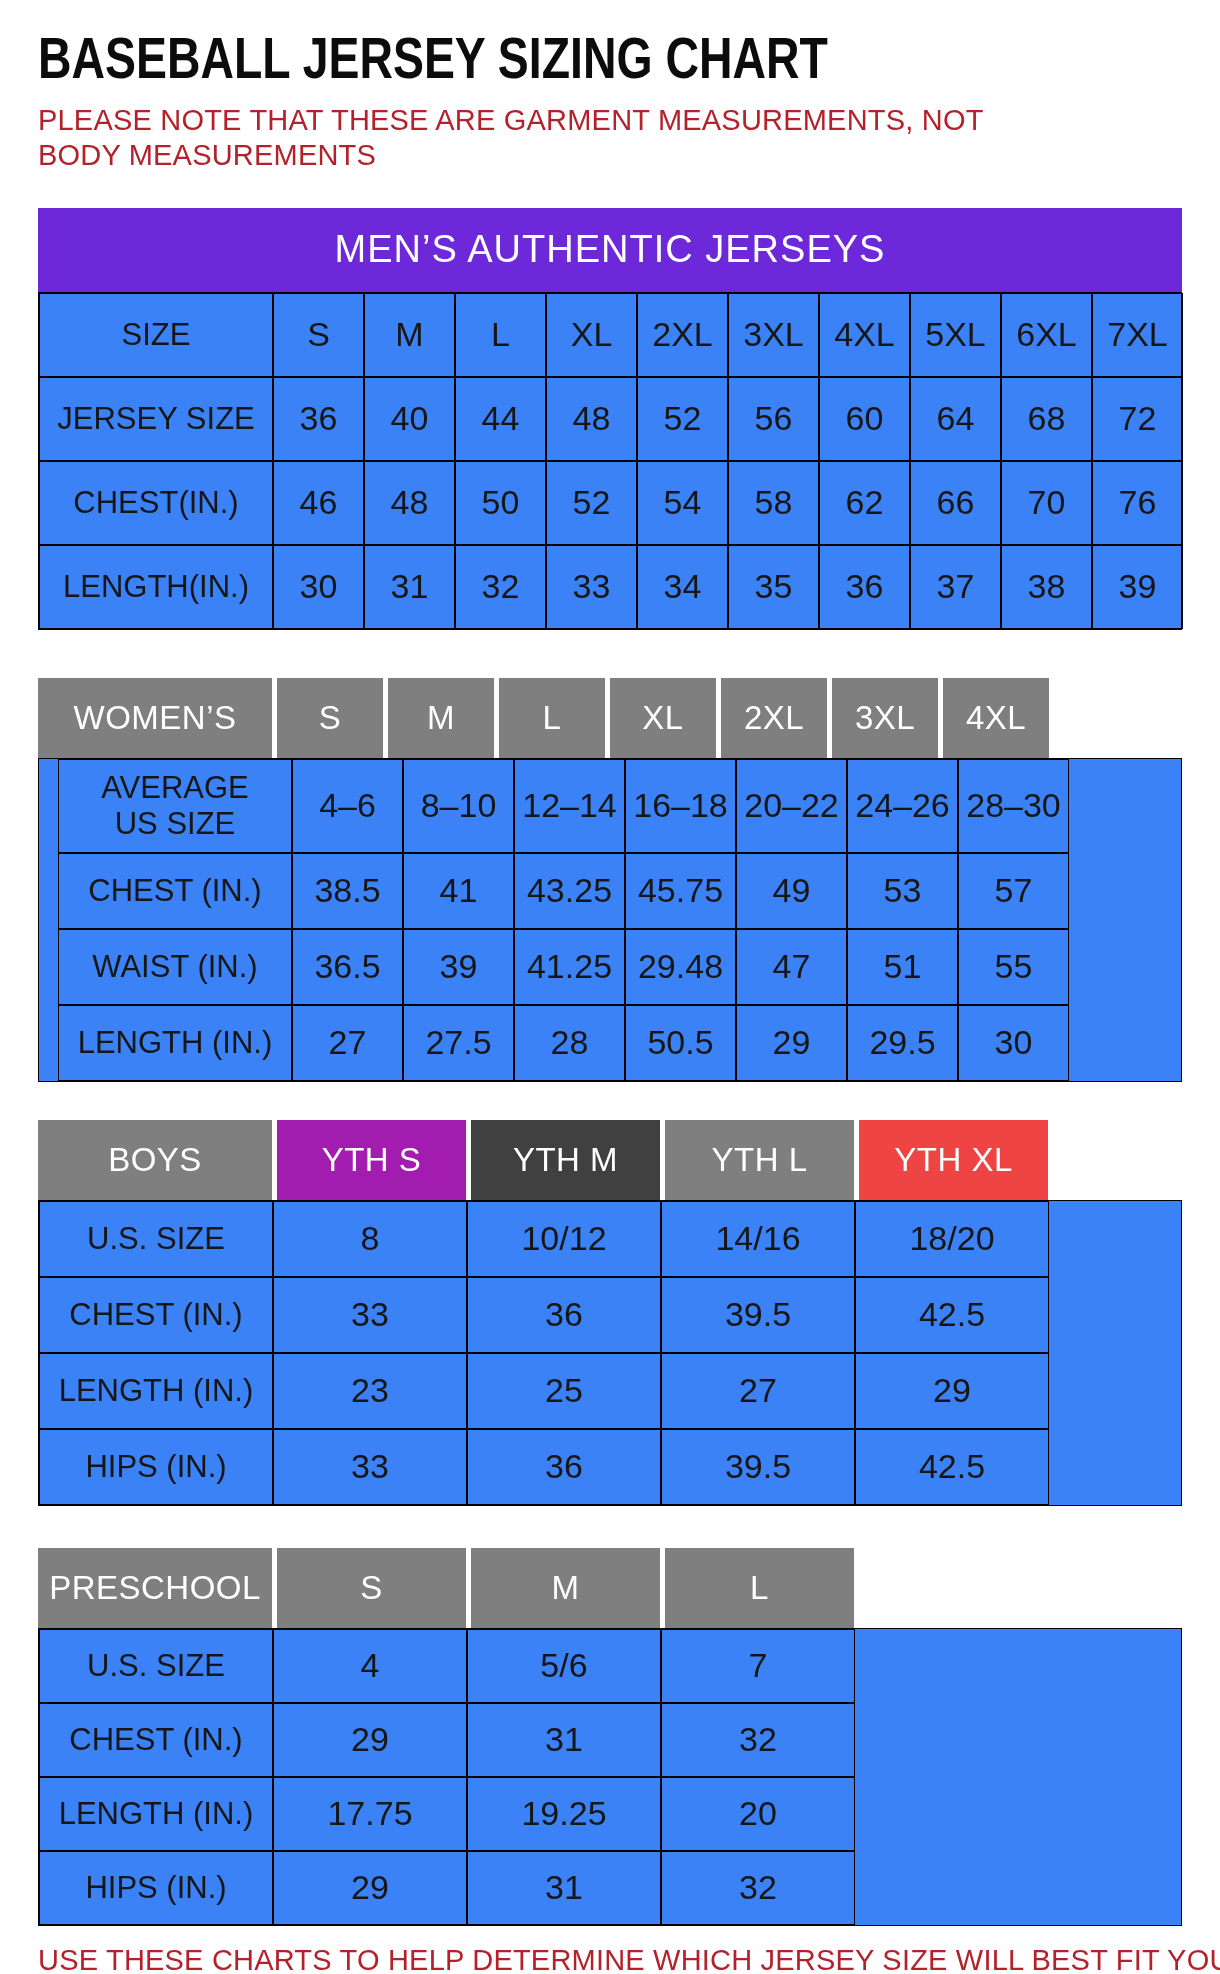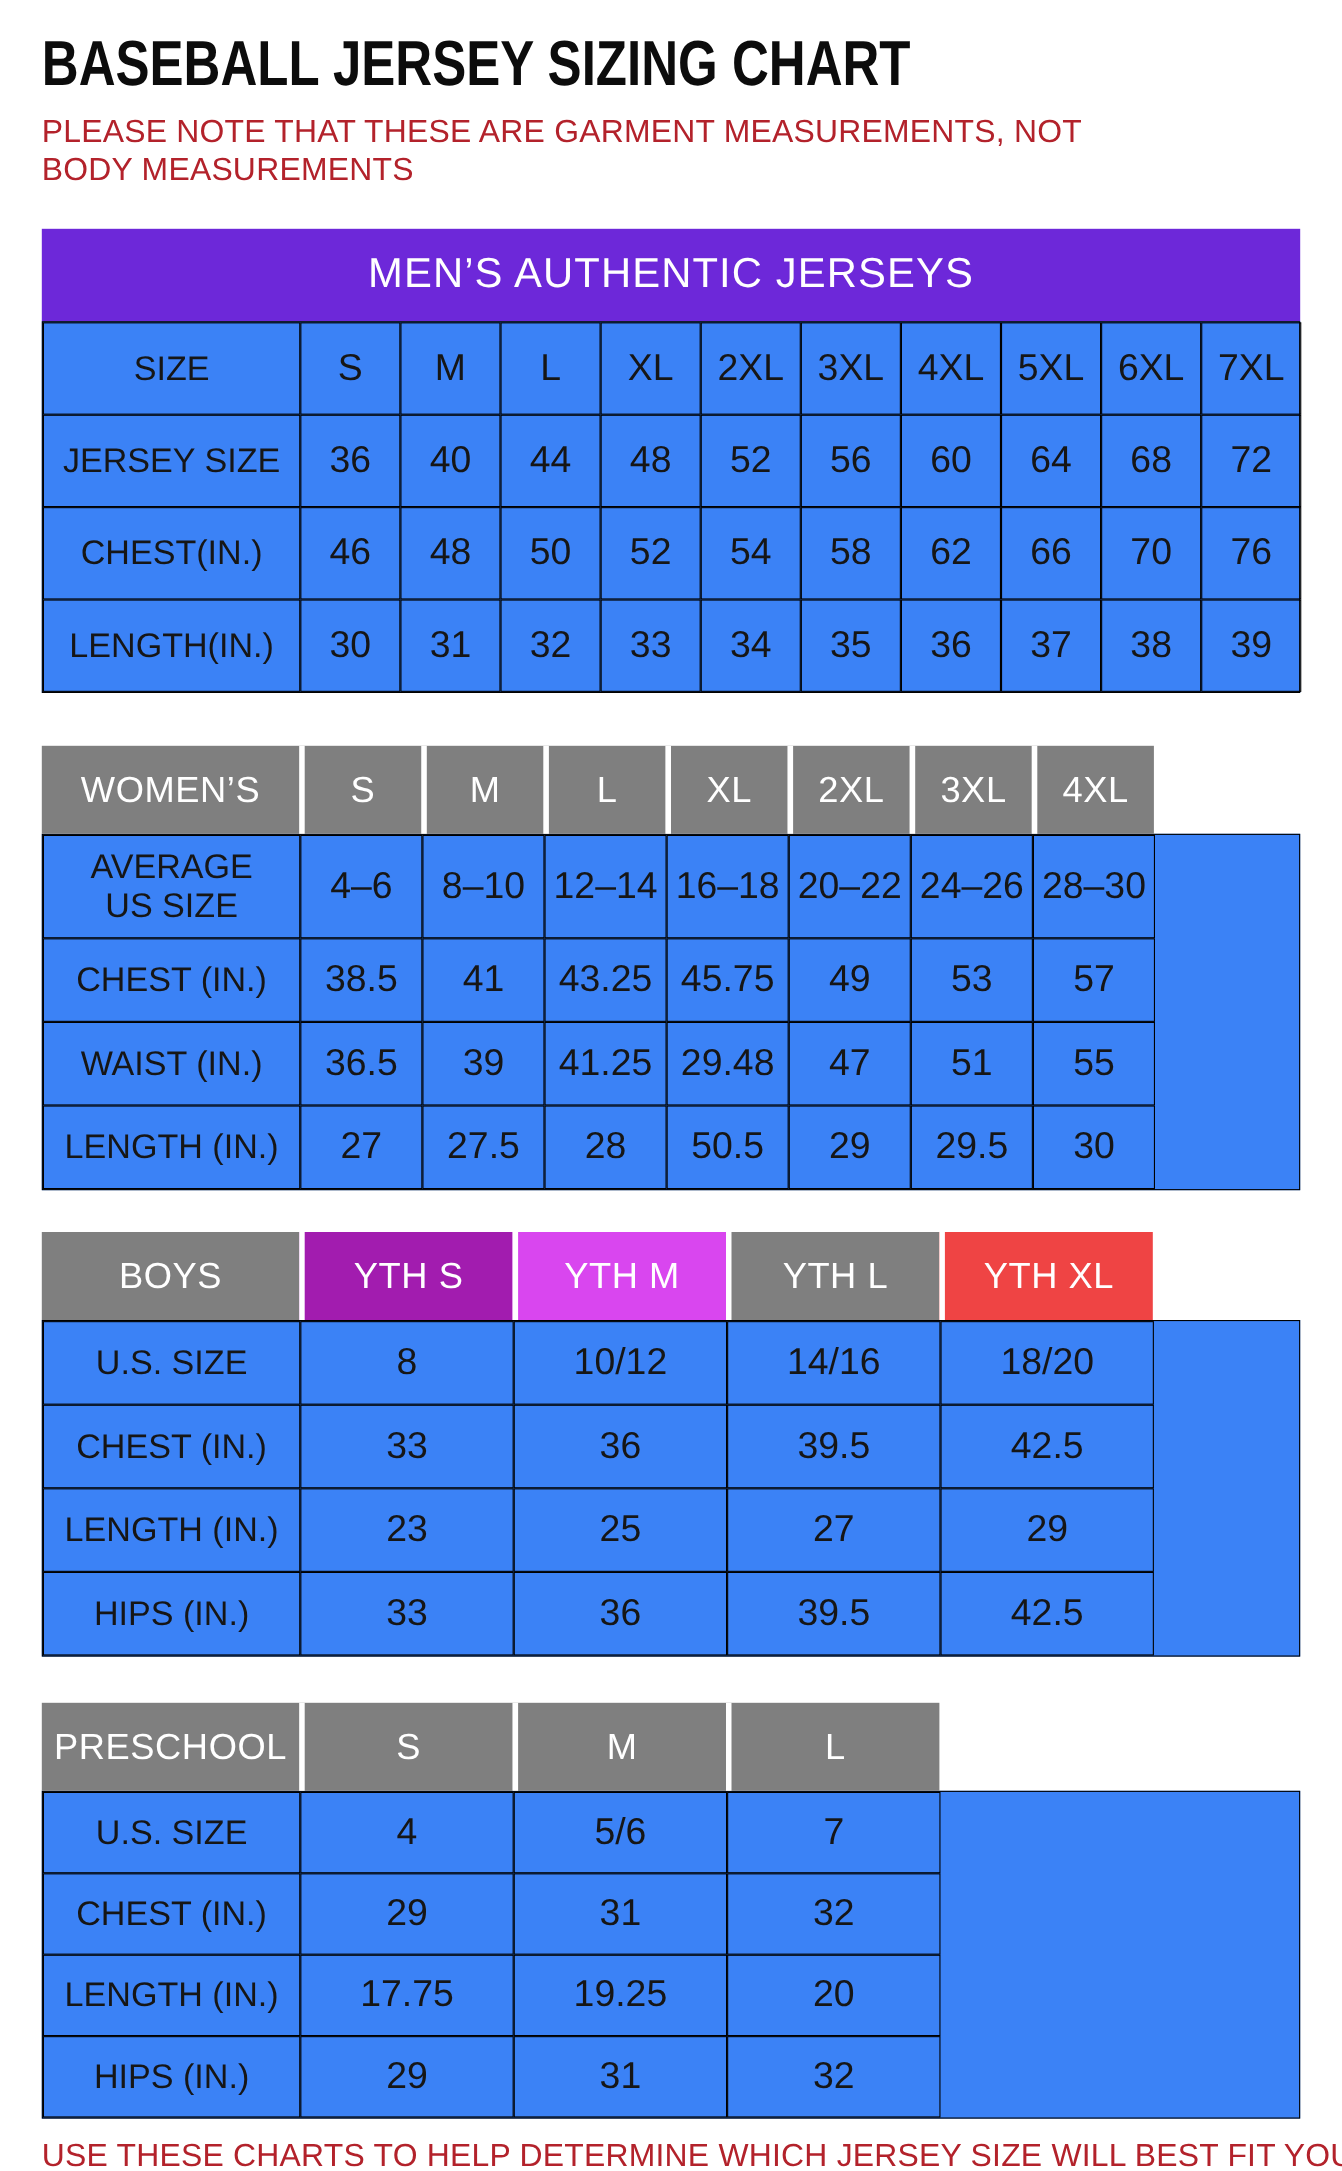--- a/index.html
+++ b/index.html
@@ -48,21 +48,21 @@
   .cell.label { font-size:31px; white-space:pre-line; line-height:1.15; }
 
   
   .mens-grid   { grid-template-columns:234px repeat(10, 91px); }
   .womens-grid { grid-template-columns:234px repeat(7, 111px); }
   .boys-grid   { grid-template-columns:234px repeat(4, 194px); }
   .pre-grid    { grid-template-columns:234px repeat(3, 194px); }
 
   
   .mens-grid.tbody   { grid-auto-rows:84px; }
-  .womens-grid.tbody { grid-template-rows:94px 76px 76px 76px; }
+  .womens-grid.tbody { grid-template-rows:94px 76px 76px 76px;padding-left:19px; }
   .boys-grid.tbody   { grid-auto-rows:76px; }
   .pre-grid.tbody    { grid-auto-rows:74px; }
 
   #mens     { margin-top:34px; }
   #womens   { margin-top:48px; }
   #boys     { margin-top:38px; }
   #preschool{ margin-top:42px; }
 </style>
 </head>
 <body>
@@ -173,21 +173,21 @@
       <div class="cell">29</div>
       <div class="cell">29.5</div>
       <div class="cell">30</div>
     </div>
   </section>
 
   <section id="boys" class="tbl">
     <div class="thead boys-grid">
       <div class="hcell" style="background: rgb(127, 127, 127); color: rgb(255, 255, 255);">BOYS</div>
       <div class="hcell" style="background: #a21caf; color: rgb(255, 255, 255);">YTH S</div>
-      <div class="hcell" style="background: #d946ef; color: rgb(255, 255, 255);">YTH M</div>
+      <div class="hcell" style="background: #404040; color: rgb(255, 255, 255);">YTH M</div>
       <div class="hcell" style="background: rgb(127, 127, 127); color: rgb(255, 255, 255);">YTH L</div>
       <div class="hcell" style="background: #ef4444; color: rgb(255, 255, 255);">YTH XL</div>
     </div>
     <div class="tbody boys-grid">
       <div class="cell label">U.S. SIZE</div>
       <div class="cell">8</div>
       <div class="cell">10/12</div>
       <div class="cell">14/16</div>
       <div class="cell">18/20</div>
 

